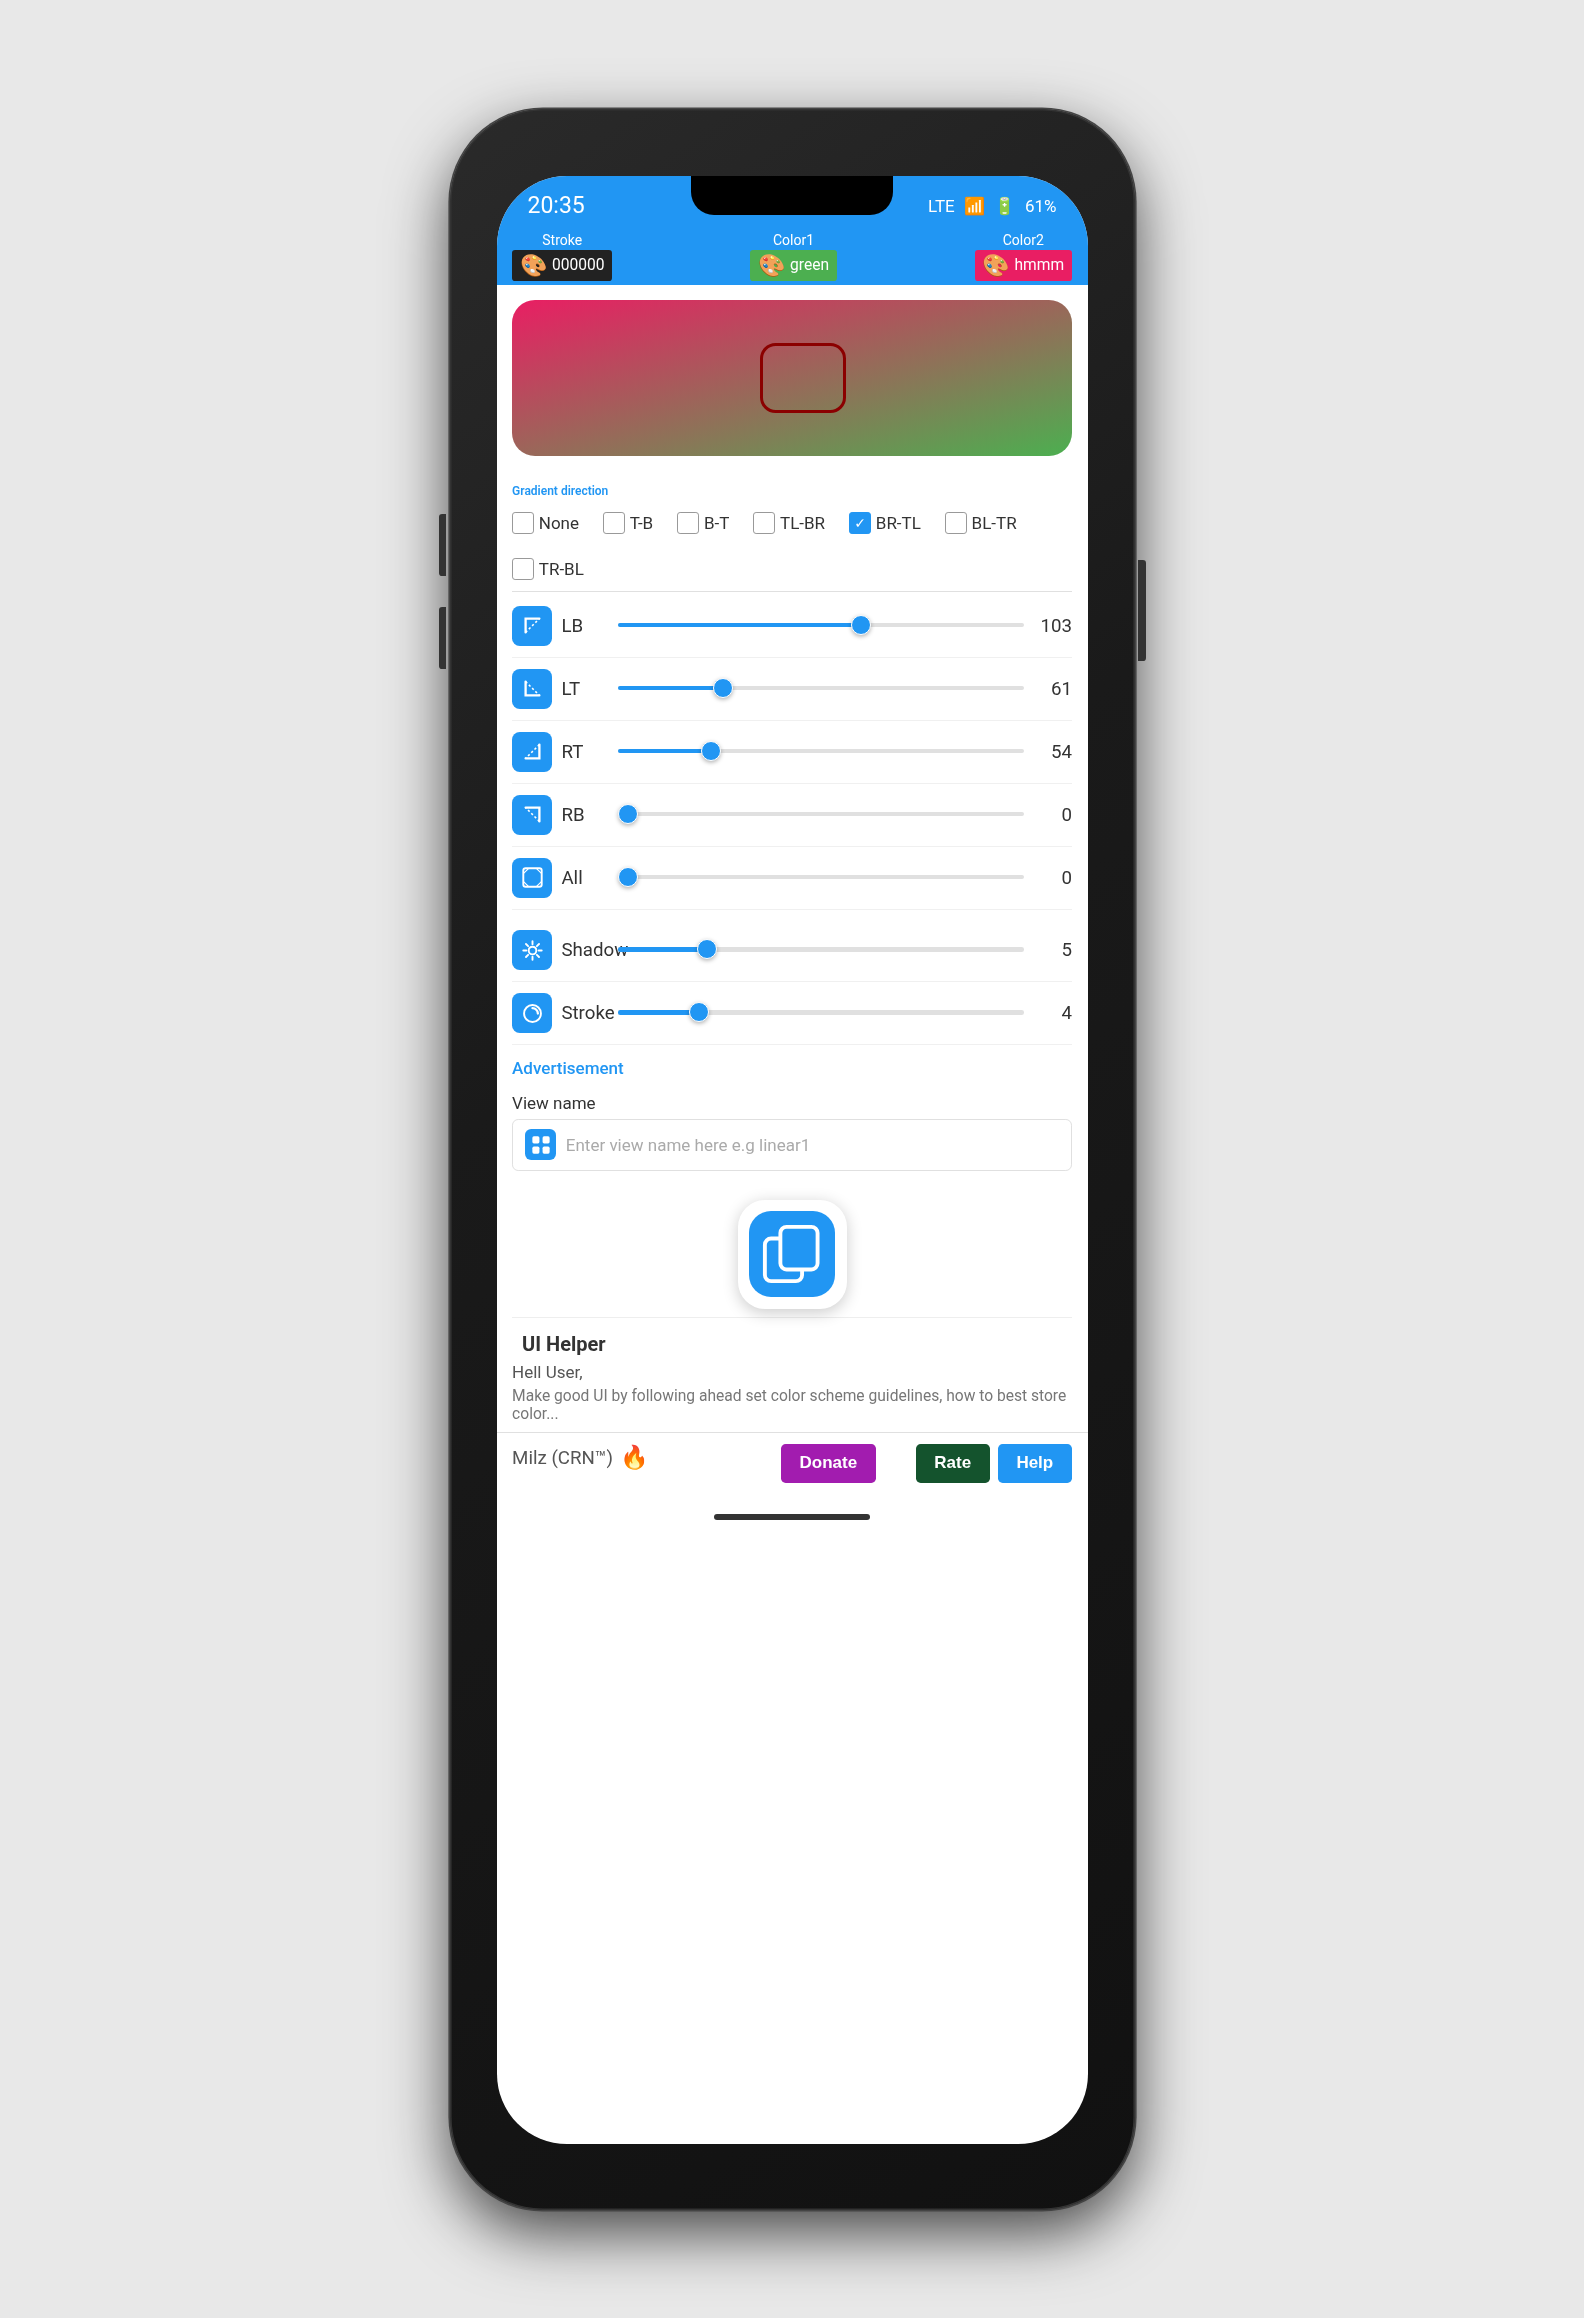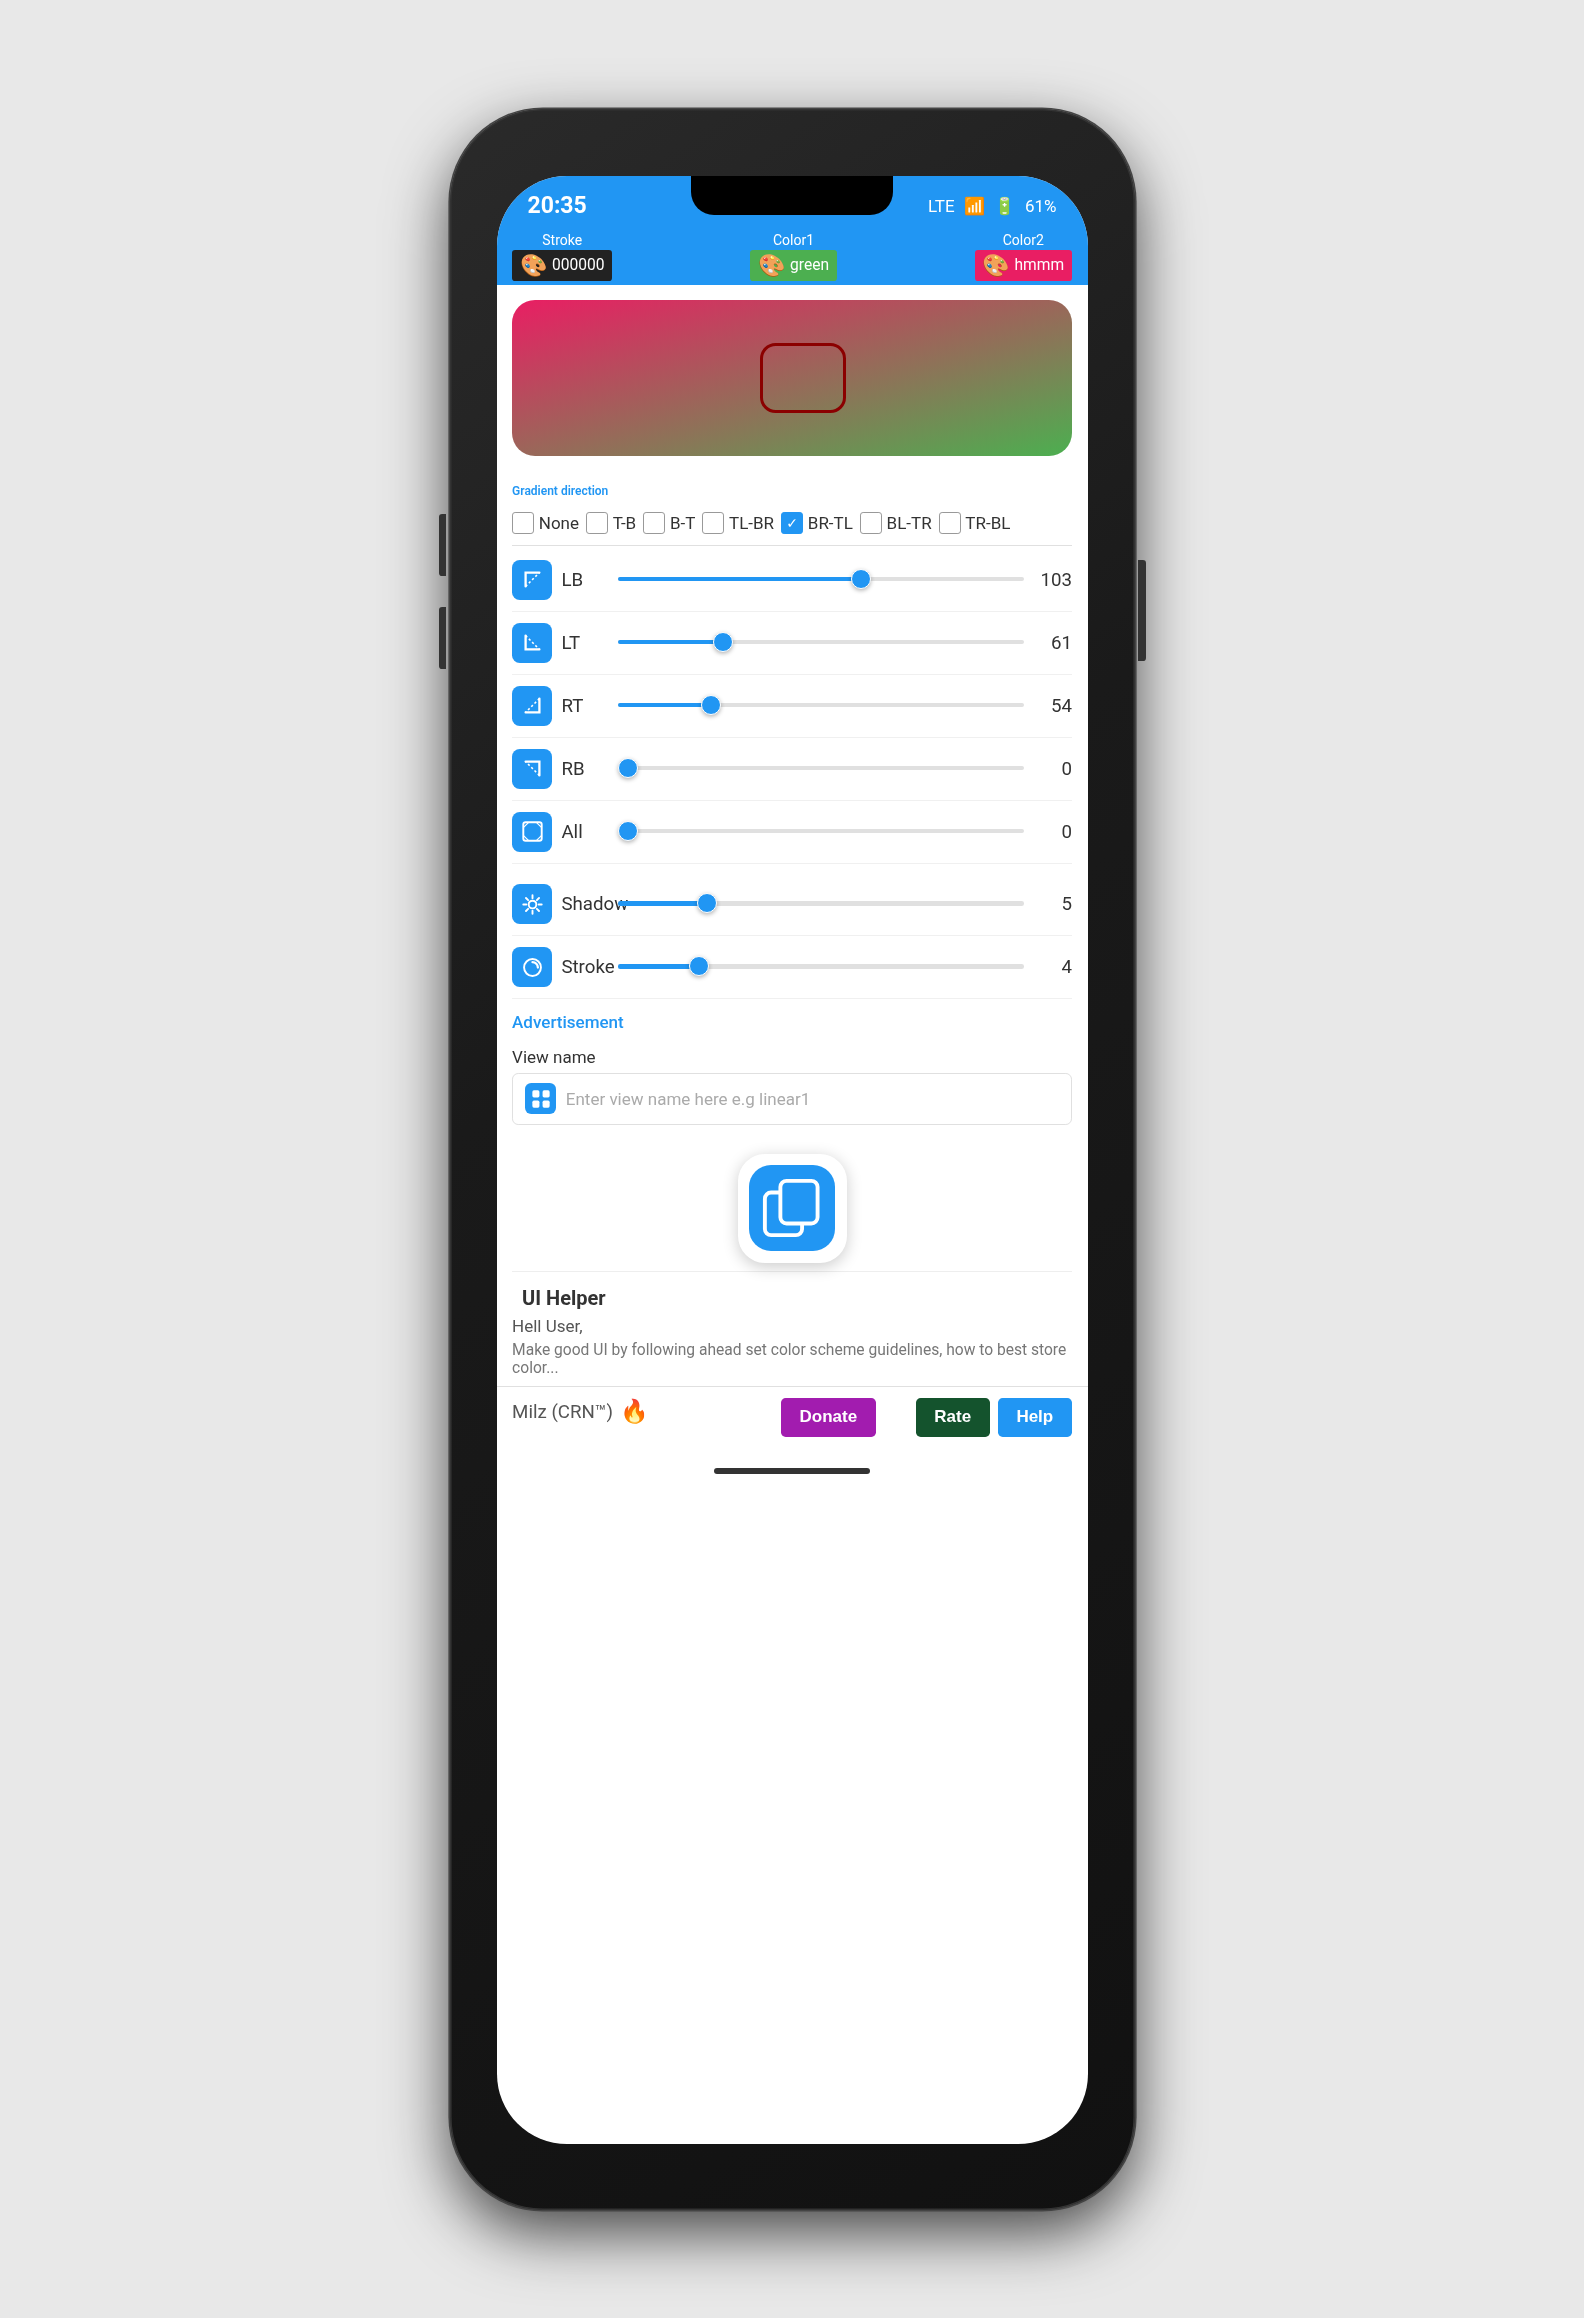--- a/index.html
+++ b/index.html
@@ -147,21 +147,21 @@
       display: flex;
       align-items: center;
       justify-content: space-between;
       padding: 0 31px;
       padding-top: 7.8px;
       position: relative;
     }
     .status-bar-time {
       color: white;
       font-size: 23px;
-      font-weight: 700;
+      font-weight: 400;
     }
     .status-bar-icons {
       display: flex;
       align-items: center;
       gap: 9.3px;
       color: white;
       font-size: 17px;
     }
     .status-bar-center {
       display: flex;
@@ -248,21 +248,21 @@
       color: #2196F3;
       font-size: 12px;
       font-weight: 600;
       padding: 12.4px 0 6.2px 0;
     }
 
     
     .gradient-direction-row {
       display: flex;
       align-items: flex-start;
-      gap: 7px;
+      gap: 24px;
       padding: 7.8px 0;
       flex-wrap: wrap;
     }
     .dir-option {
       display: flex;
       align-items: center;
       gap: 4.7px;
       font-size: 17px;
       color: #333;
     }

